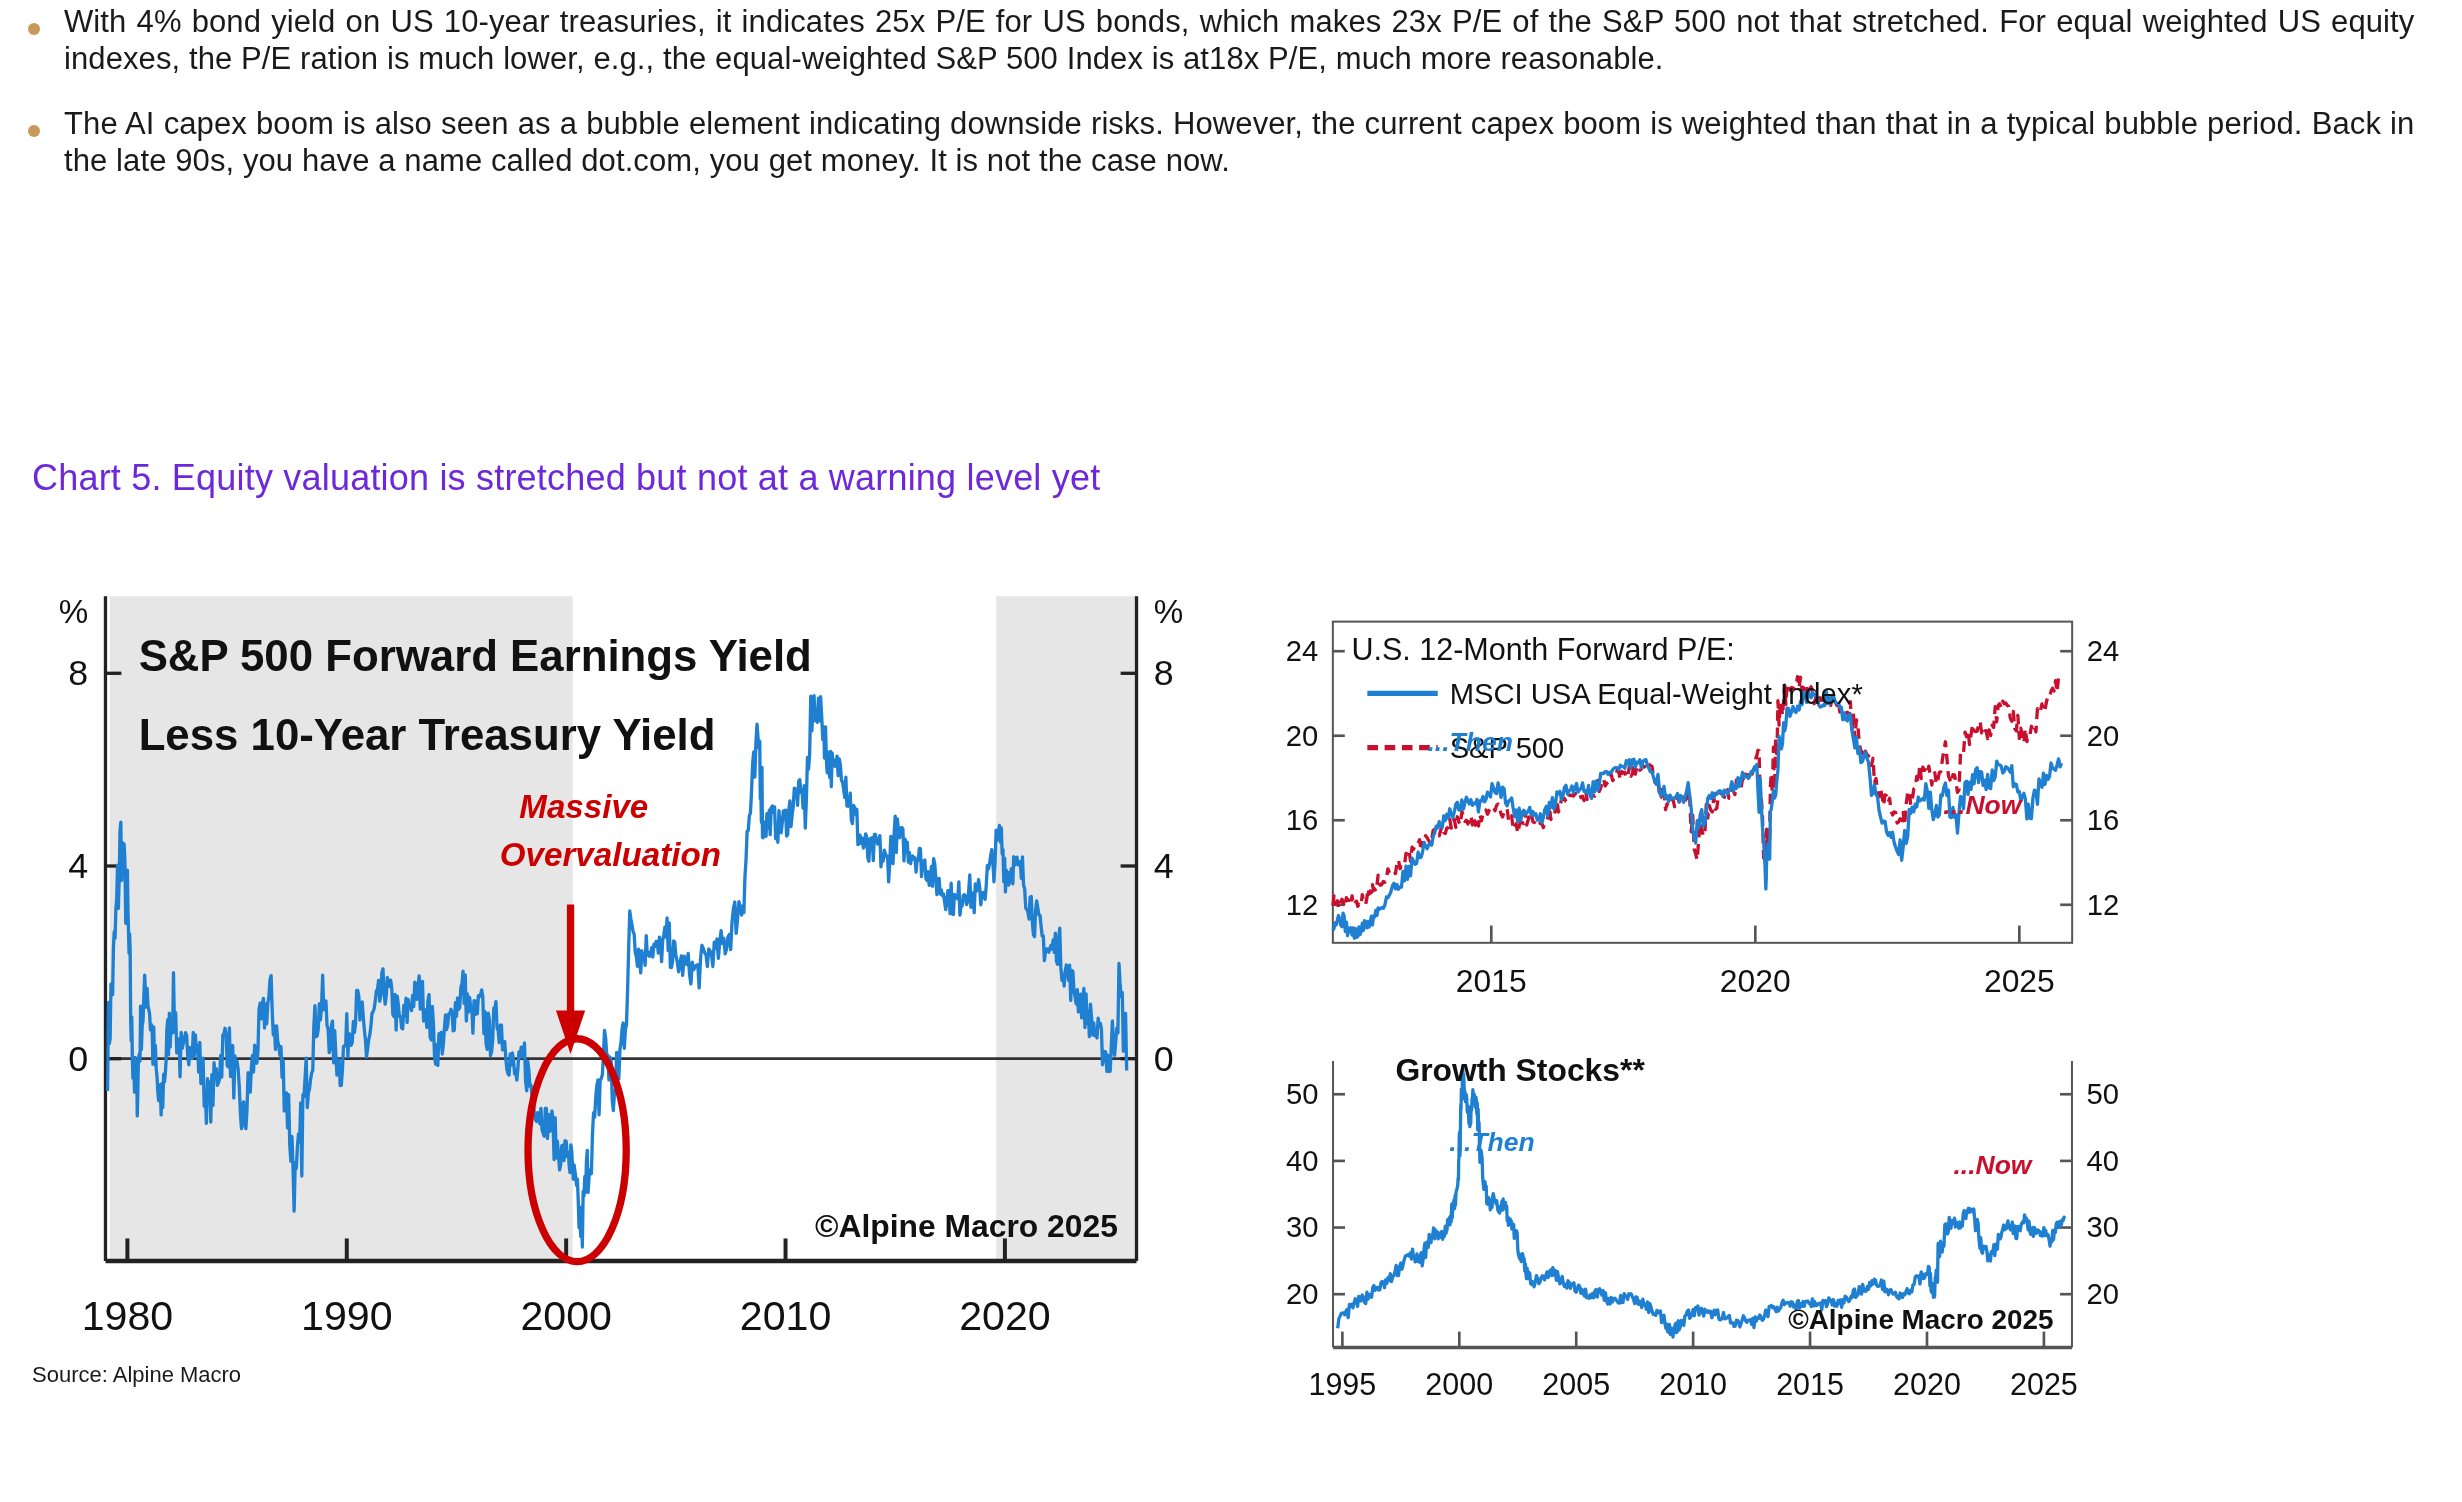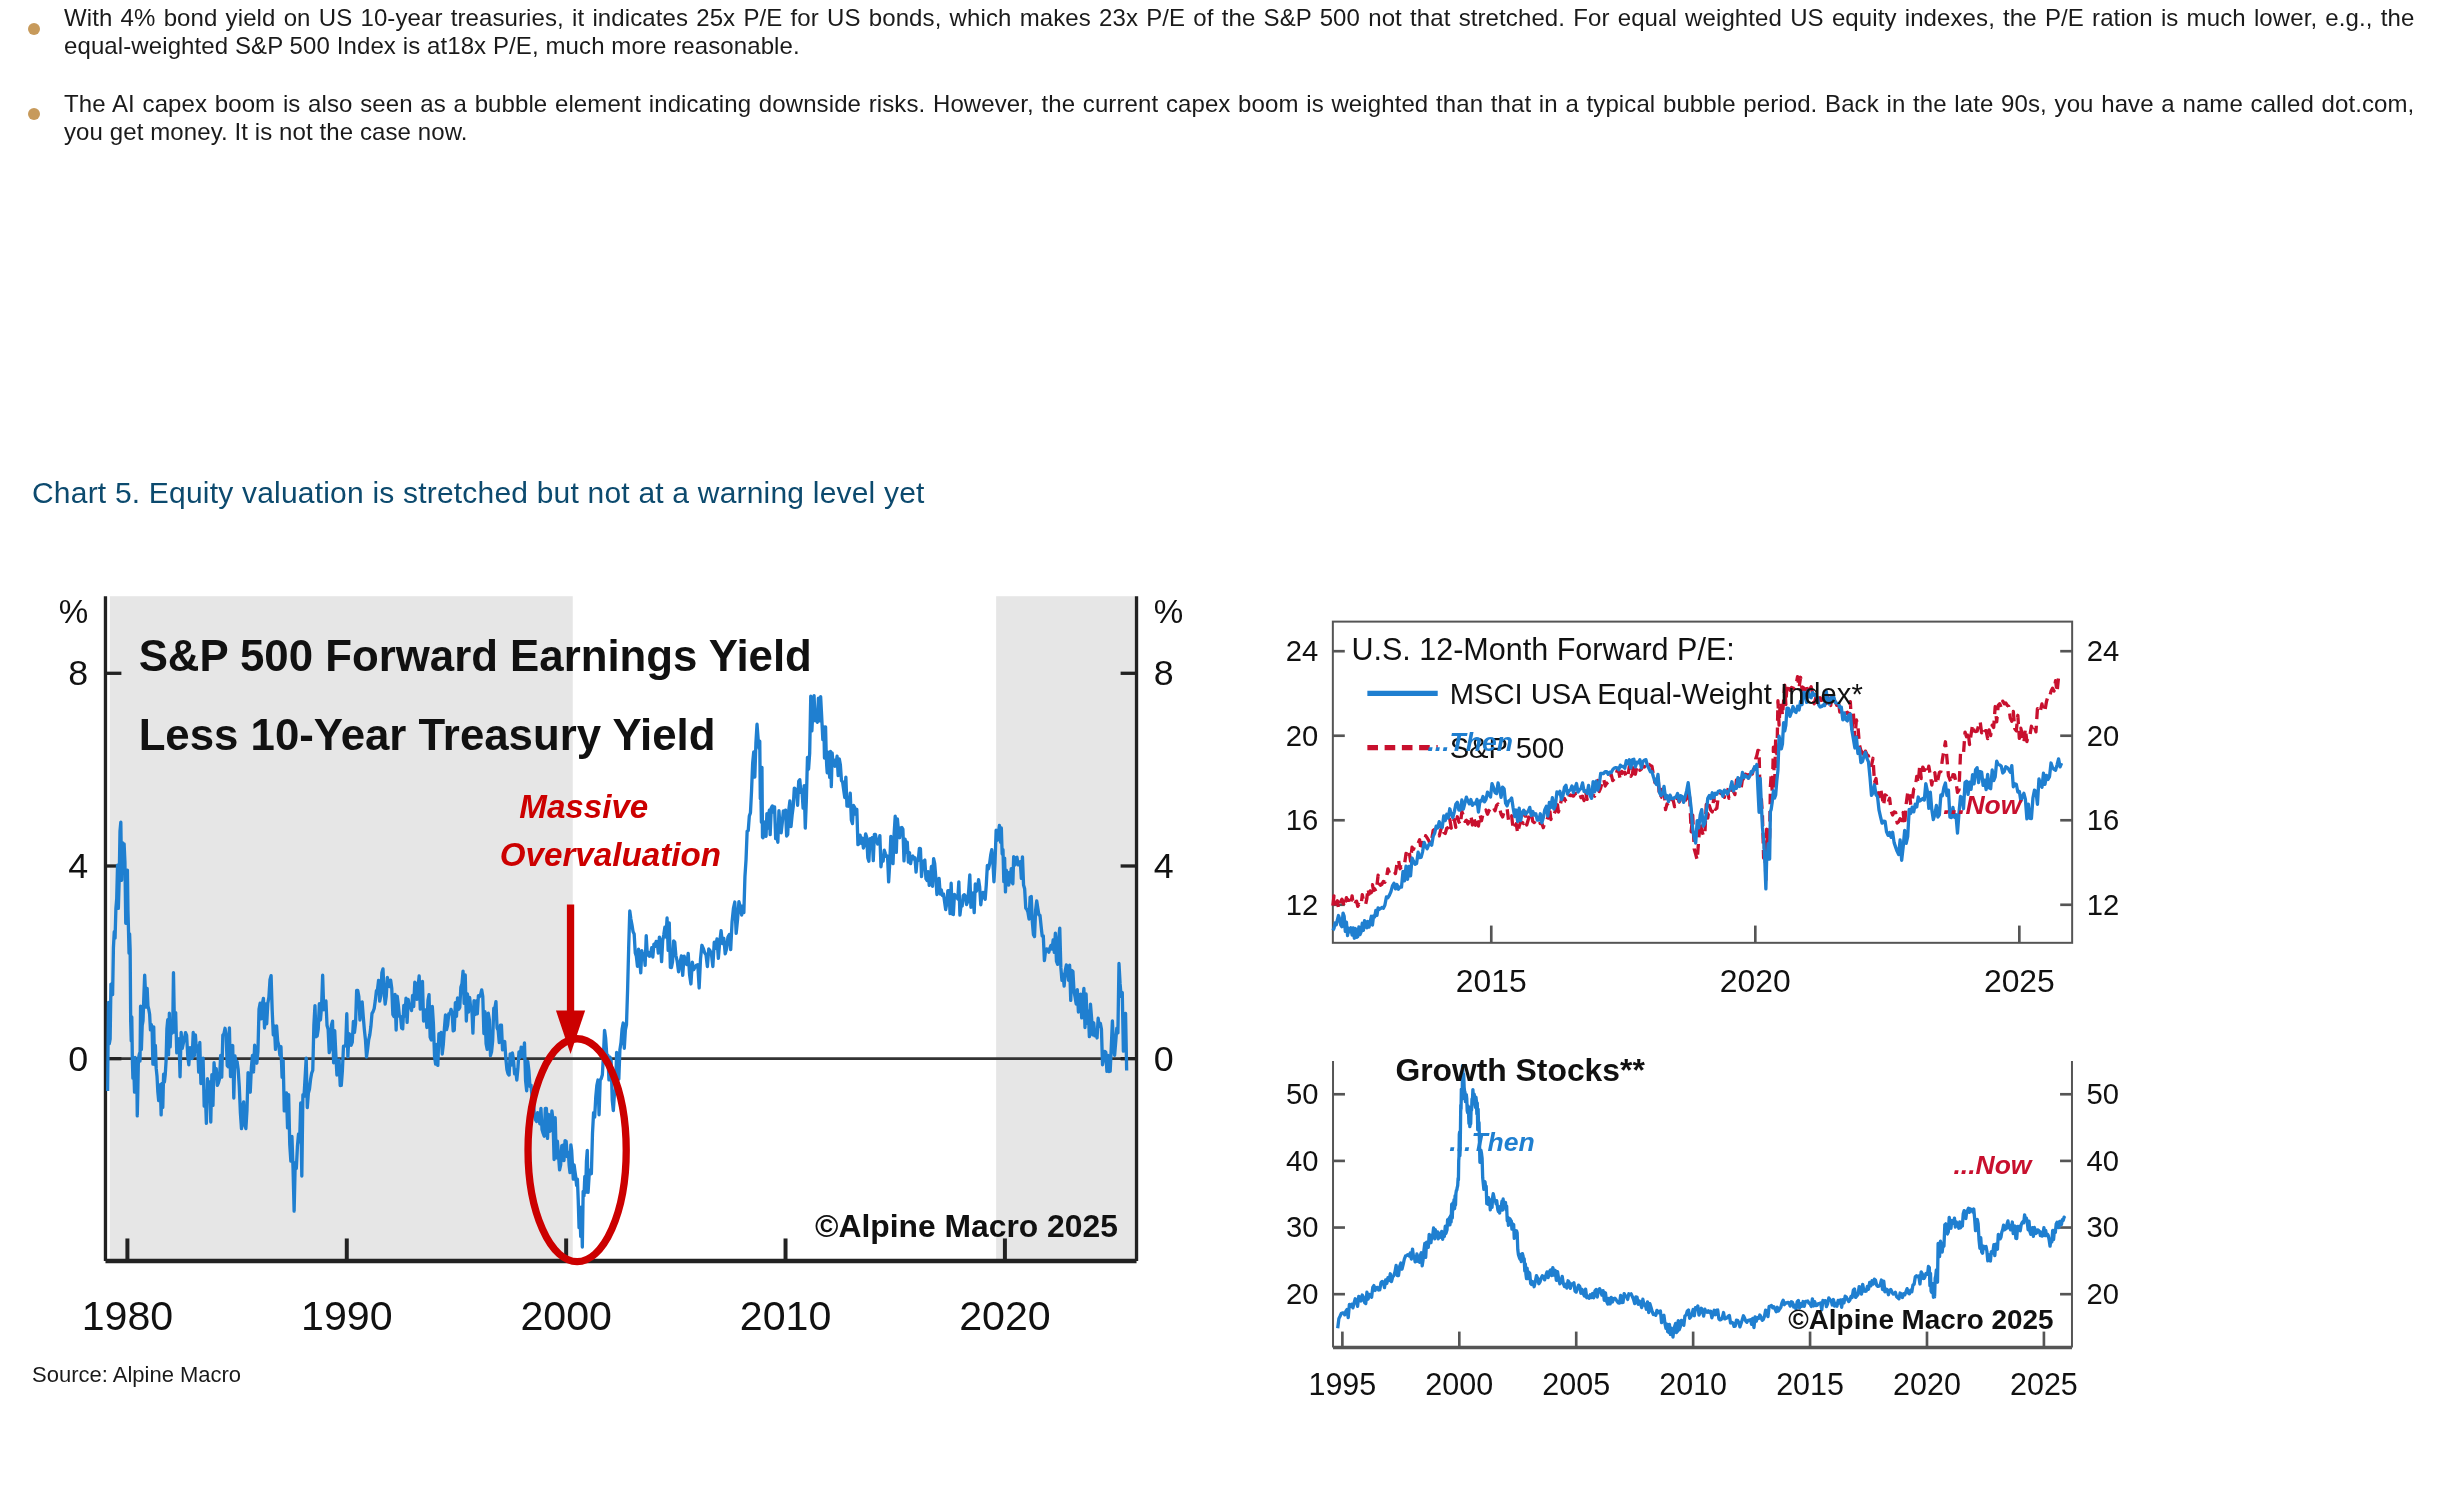--- a/index.html
+++ b/index.html
@@ -16,33 +16,33 @@
   .bullets { position:absolute; left:0px; top:4px; width:2456px; }
   .bullet-row { display:flex; align-items:flex-start; margin-bottom:29px; }
   .bullet-dot {
     flex: 0 0 auto;
     width: 12px; height: 12px; border-radius: 50%;
     background: #C79A5B;
     margin: 18.6px 24px 0 28px;
   }
   .bullet-text {
     flex: 1 1 auto;
-    font-size: 24px;
+    font-size: 31px;
     line-height: 1.18;
     color: #1a1a1a;
     letter-spacing: 0.1px;
     text-align: justify;
     padding-right: 18.6px;
     max-width: 2369px;
   }
 
   
   .chart-title {
-    position:absolute; left:32px; top:476px;
-    font-size: 30px; color:#0c4a6e; letter-spacing:0.2px; white-space:nowrap;
+    position:absolute; left:32px; top:457px;
+    font-size: 36px; color:#6d28d9; letter-spacing:0.2px; white-space:nowrap;
   }
   .panel-caption {
     position:absolute;
     font-style: italic;
     font-size: 28px;
     color:#111;
     line-height:1.22;
   }
   .cap-left  { left:32px;  top:508px; }
   .cap-right { left:1293px; top:518px; width:996px; }

